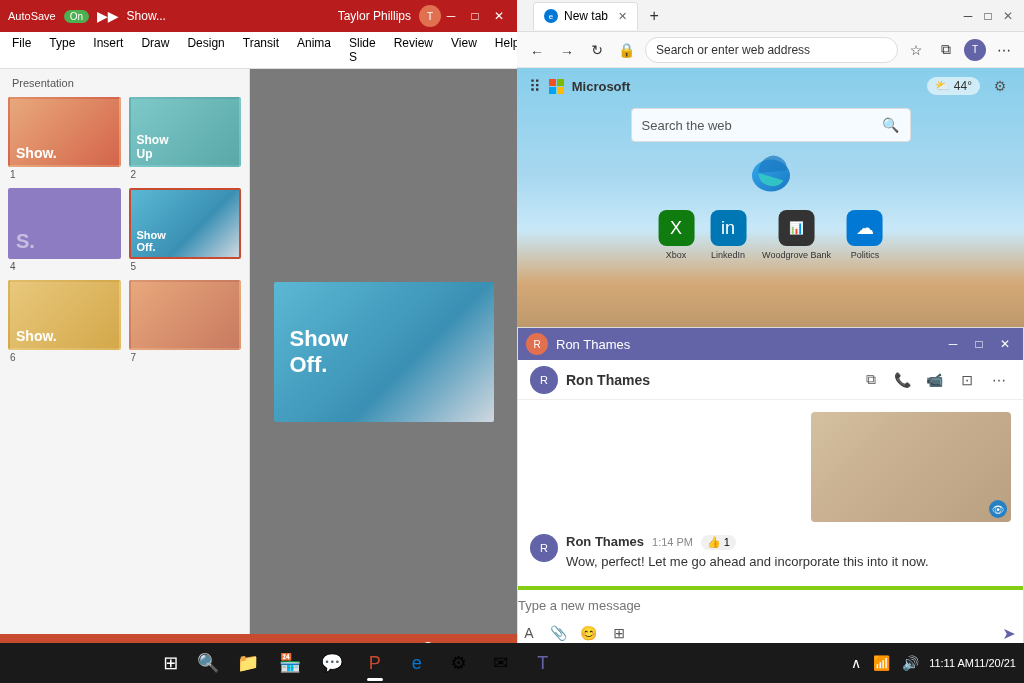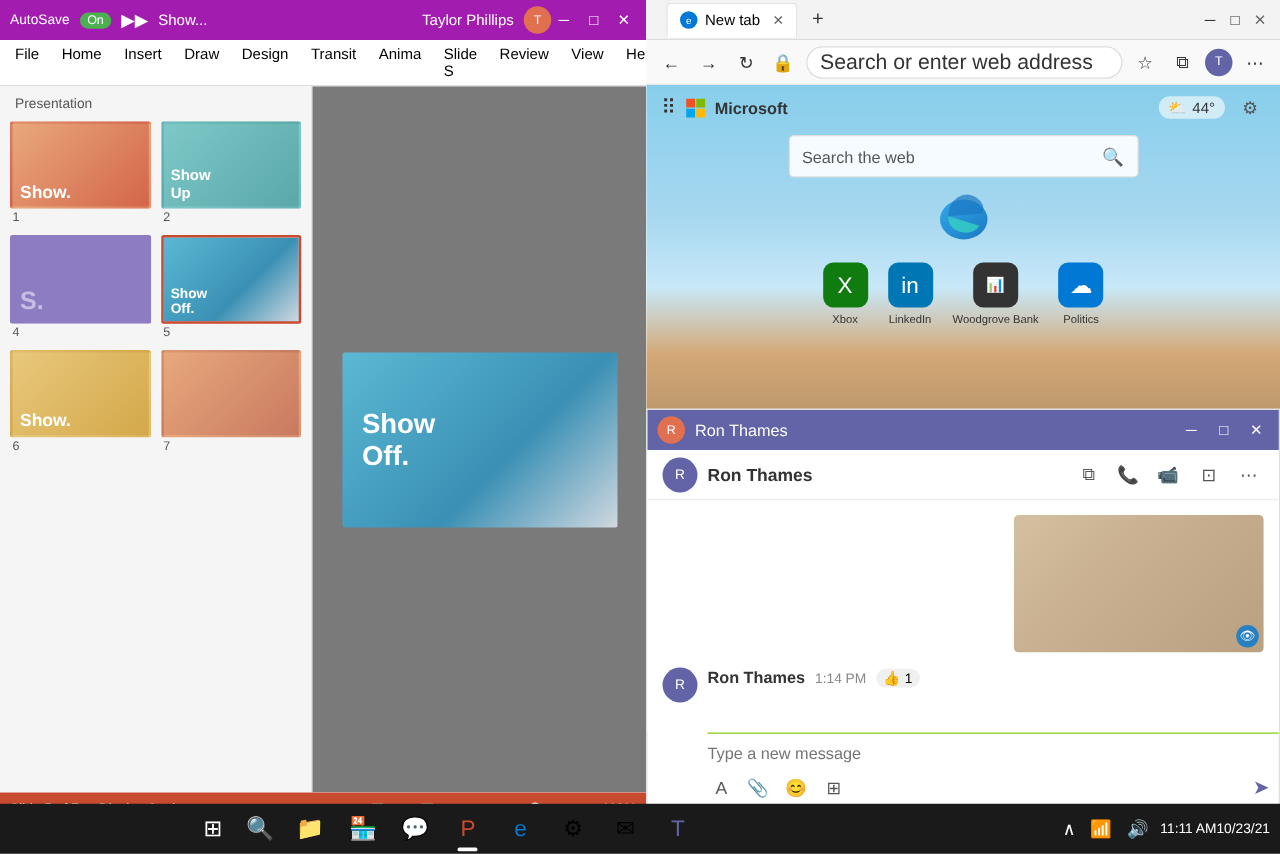--- a/index.html
+++ b/index.html
@@ -11,21 +11,21 @@
       top: 0; left: 0;
       width: 517px;
       height: 660px;
       background: #fff;
       display: flex;
       flex-direction: column;
     }
 
     .title-bar {
       height: 32px;
-      background: #a21caf;
+      background: #b91c1c;
       display: flex;
       align-items: center;
       padding: 0 8px;
       color: #fff;
       font-size: 12px;
       flex-shrink: 0;
     }
     .title-bar-left {
       display: flex;
       align-items: center;
@@ -264,21 +264,21 @@
       height: 26px;
       border: 1px solid #ddd;
       border-radius: 13px;
       padding: 0 10px;
       font-size: 12px;
       background: #fff;
       display: flex;
       align-items: center;
       gap: 6px;
     }
-    .address-text { color: #333; font-size: 17px; }
+    .address-text { color: #333; font-size: 12px; }
     .browser-content {
       flex: 1;
       position: relative;
       overflow: hidden;
     }
     
     .new-tab-page {
       width: 100%;
       height: 100%;
       background: linear-gradient(180deg, #87CEEB 0%, #a8d8f0 40%, #c8e8f8 60%, #d4a876 80%, #b8956a 100%);
@@ -540,27 +540,26 @@
       display: inline-flex;
       align-items: center;
       gap: 2px;
       background: #f0f0f0;
       border-radius: 10px;
       padding: 1px 6px;
       font-size: 11px;
     }
     .teams-input-area {
       height: 70px;
-      border-top: 1px solid #84cc16;
+      border-top: 4px solid #84cc16;
       padding: 8px 0;
       display: flex;
       flex-direction: column;
       gap: 6px;
       flex-shrink: 0;
-      margin-left: 48px;
     }
     .teams-input {
       width: 100%;
       border: none;
       outline: none;
       font-size: 13px;
       color: #999;
       background: transparent;
     }
     .teams-toolbar {
@@ -665,21 +664,21 @@
     <div class="title-bar-controls">
       <span class="title-btn">─</span>
       <span class="title-btn">□</span>
       <span class="title-btn">✕</span>
     </div>
   </div>
 
   <div class="ribbon">
     <div class="menu-bar">
       <span class="menu-item">File</span>
-      <span class="menu-item">Home</span>
+      <span class="menu-item">Type</span>
       <span class="menu-item">Insert</span>
       <span class="menu-item">Draw</span>
       <span class="menu-item">Design</span>
       <span class="menu-item">Transit</span>
       <span class="menu-item">Anima</span>
       <span class="menu-item">Slide S</span>
       <span class="menu-item">Review</span>
       <span class="menu-item">View</span>
       <span class="menu-item">Help</span>
     </div>
@@ -899,20 +898,21 @@
     </div>
 
     <div class="message-row">
       <div class="message-avatar">R</div>
       <div class="message-content">
         <div class="message-header">
           <span class="message-name">Ron Thames</span>
           <span class="message-time">1:14 PM</span>
           <span class="reaction-badge">👍 1</span>
         </div>
+        <div class="message-text">Wow, perfect! Let me go ahead and incorporate this into it now.</div>
       </div>
     </div>
   </div>
 
   <div class="teams-input-area">
     <input class="teams-input" type="text" readonly="" placeholder="Type a new message" style="">
     <div class="teams-toolbar">
       <span class="teams-tool-btn">A</span>
       <span class="teams-tool-btn">📎</span>
       <span class="teams-tool-btn">😊</span>
@@ -937,16 +937,16 @@
     <div class="taskbar-app">⚙</div>
     <div class="taskbar-app">✉</div>
     <div class="taskbar-app" style="color:#6264a7;">T</div>
   </div>
   <div class="taskbar-right">
     <span class="sys-icon">∧</span>
     <span class="sys-icon">📶</span>
     <span class="sys-icon">🔊</span>
     <div class="clock">
       <span>11:11 AM</span>
-      <span>10/23/21</span>
+      <span>11/20/21</span>
     </div>
   </div>
 </div>
 
 </body></html>

